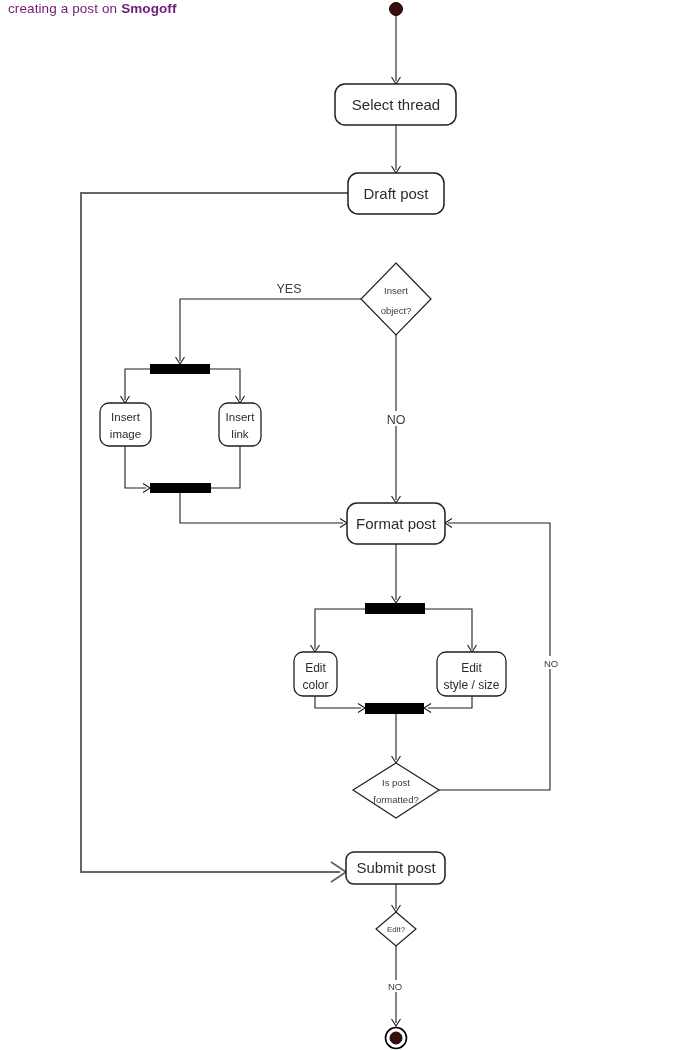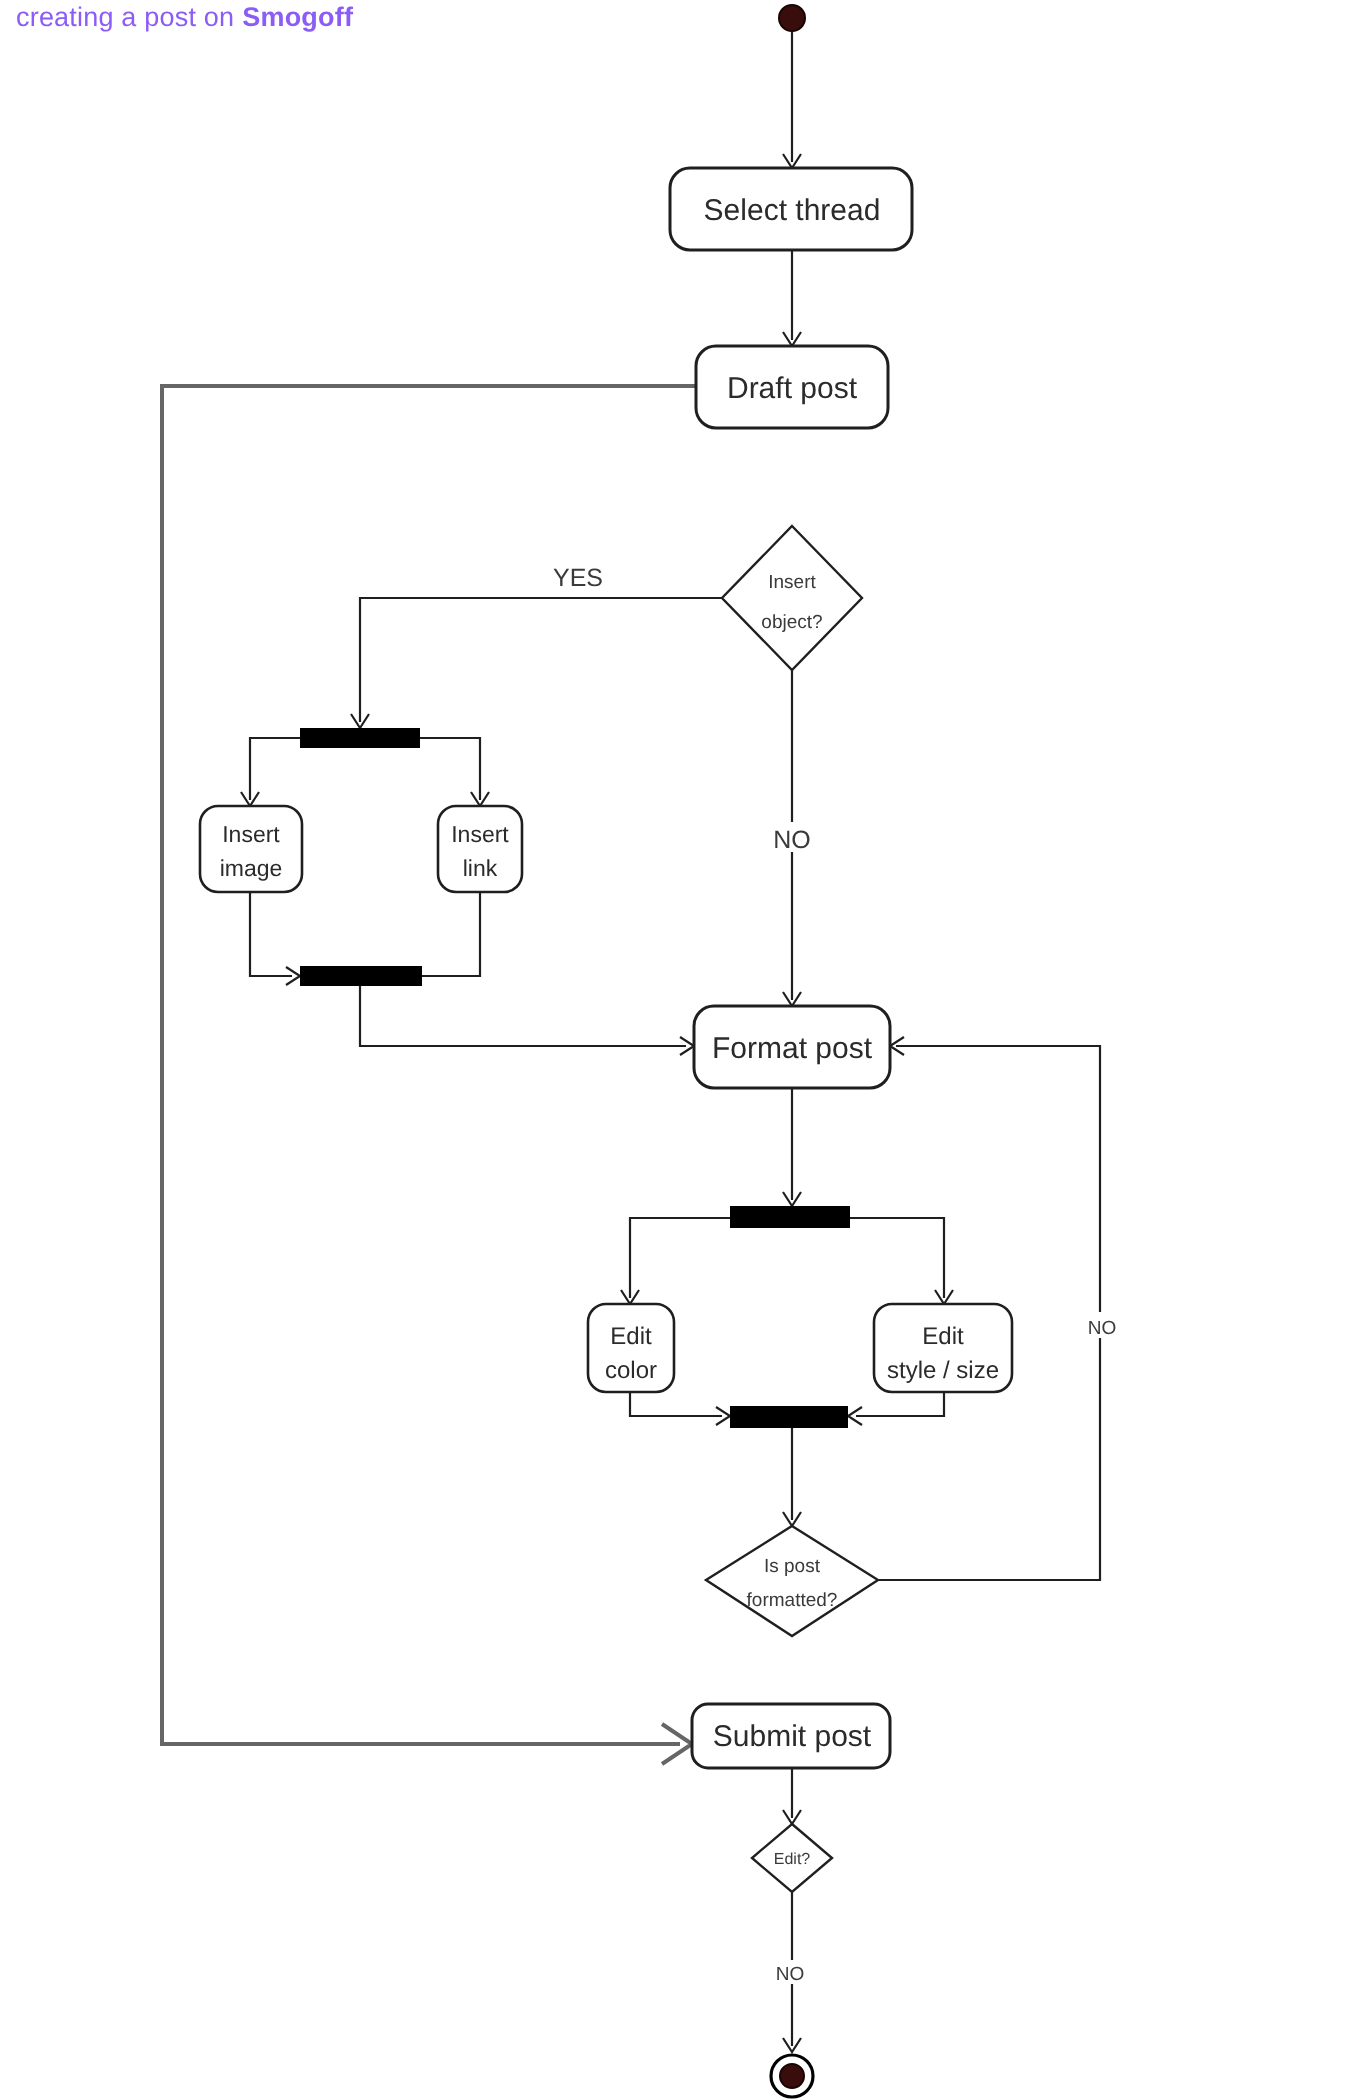--- a/index.html
+++ b/index.html
@@ -1,18 +1,18 @@
 <!DOCTYPE html>
 <html><head>
 <meta charset="utf-8">
 <style>
   html, body { margin: 0; padding: 0; background: #ffffff; }
   body { width: 685px; height: 1050px; font-family: "Liberation Sans", sans-serif; }
   .canvas { position: relative; width: 685px; height: 1050px; background: #ffffff; overflow: hidden; }
-  .title { position: absolute; left: 8px; top: 1px; font-size: 13.5px; color: #8b5cf6; letter-spacing: 0.1px; }
+  .title { position: absolute; left: 8px; top: 1px; font-size: 13.5px; color: #701a75; letter-spacing: 0.1px; }
   .title .brand { font-weight: bold; margin-left: 4px; }
   svg { position: absolute; left: 0; top: 0; }
   svg text { font-family: "Liberation Sans", sans-serif; fill: #2b2b2b; text-anchor: middle; }
   .node { fill: #ffffff; stroke: #1f1f1f; stroke-width: 1.5; }
   .node-sm { fill: #ffffff; stroke: #1f1f1f; stroke-width: 1.3; }
   .diamond { fill: #ffffff; stroke: #1f1f1f; stroke-width: 1.2; }
   .edge { stroke: #1f1f1f; stroke-width: 1.1; fill: none; }
   .arrow { stroke: #1f1f1f; stroke-width: 1.1; fill: none; }
   .gray-edge { stroke: #666666; stroke-width: 2; fill: none; }
   .gray-arrow { stroke: #666666; stroke-width: 2; fill: none; }

